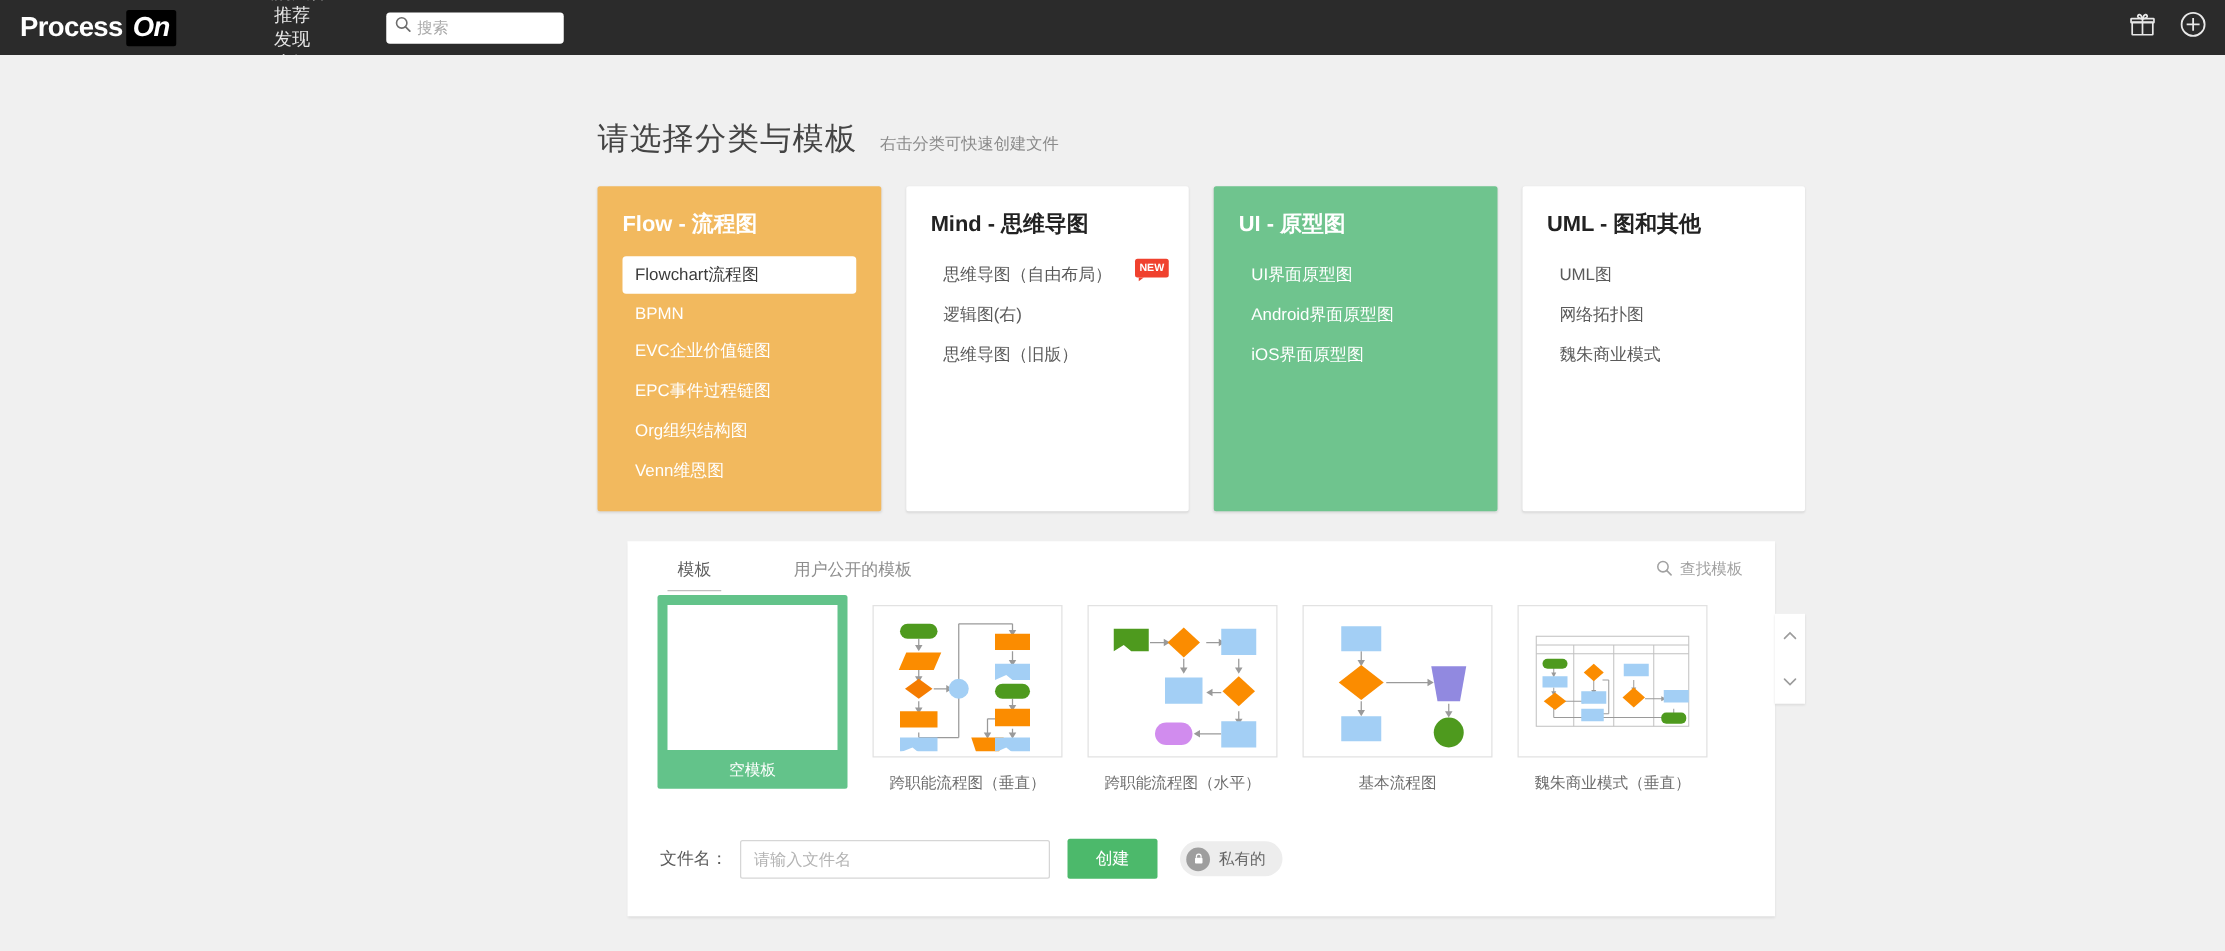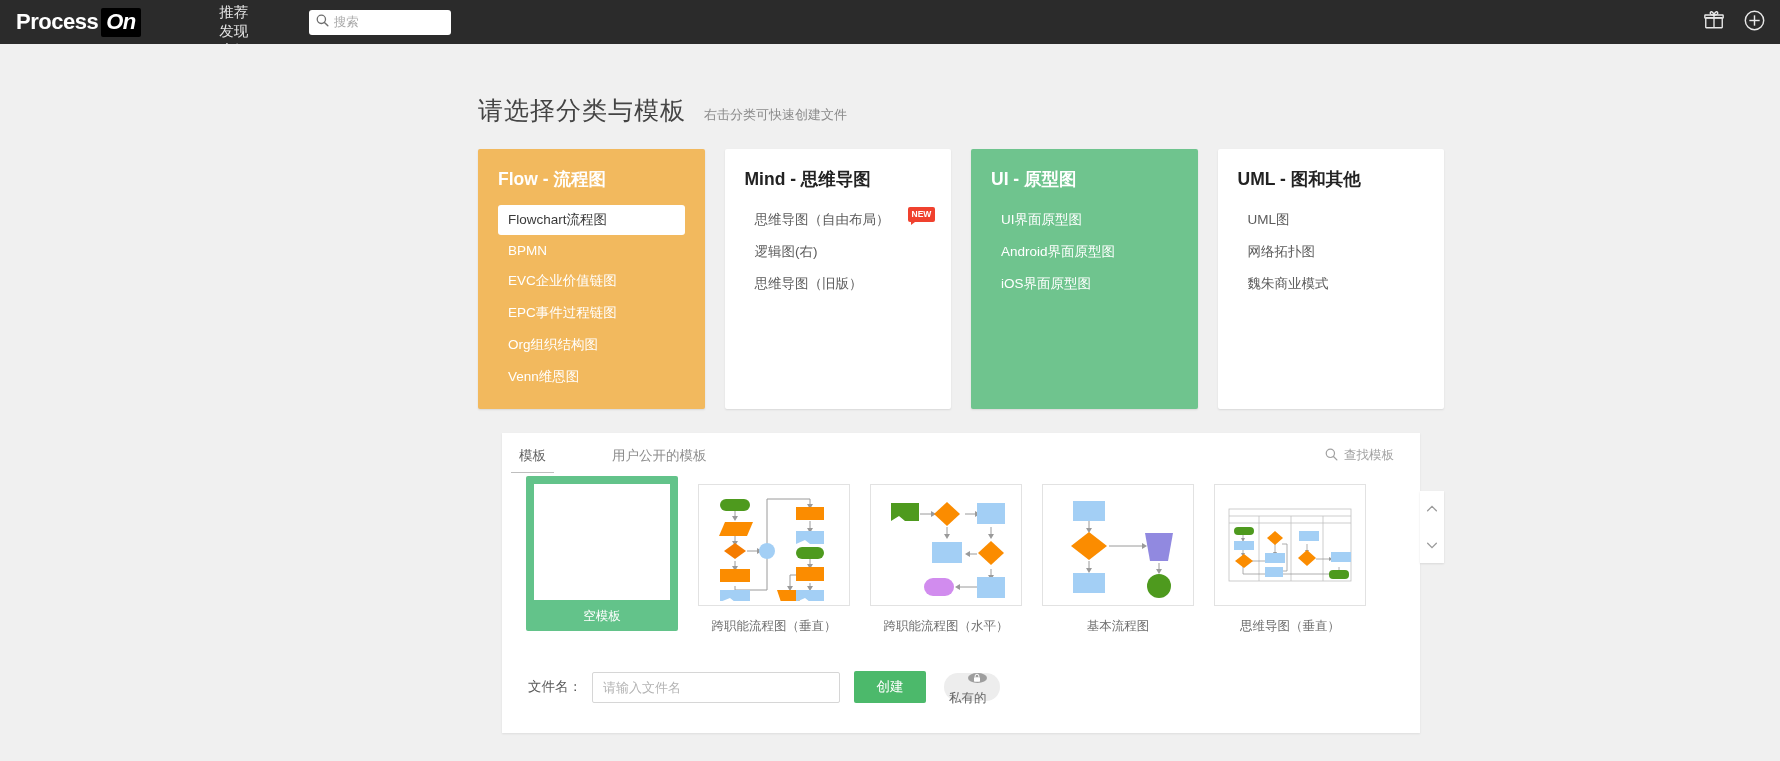--- a/index.html
+++ b/index.html
@@ -114,21 +114,21 @@
 
   
   .panel {
     margin-top: 24px; margin-left: 24px;
     width: 918px; background: #FFFFFF;
     box-shadow: 0 1px 2px rgba(0,0,0,0.08);
     position: relative;
   }
   .tabs {
     display: flex; align-items: center; height: 46px;
-    padding-left: 9px; position: relative;
+    padding-left: 32px; position: relative;
   }
   .tab {
     font-size: 13.5px; color: #8D8D8D; cursor: pointer;
     padding: 0 8px; margin-right: 50px; height: 46px;
     line-height: 46px; position: relative; white-space: nowrap;
   }
   .tab.active { color: #5E5E5E; }
   .tab.active::after {
     content: ""; position: absolute; left: 0; right: 0; bottom: 6px;
     height: 1px; background: #BEBEBE;
@@ -190,22 +190,22 @@
   .fname-input::placeholder { color: #B4B4B4; }
   .create-btn {
     margin-left: 14px; width: 72px; height: 32px;
     background: #4CB96B; color: #FFFFFF; border: none;
     border-radius: 2px; font-size: 13.5px; cursor: pointer;
     font-family: inherit;
   }
   .privacy {
     margin-left: 18px; height: 28px;
     background: #EDEDED; border-radius: 14px;
-    display: flex; align-items: flex-end; gap: 7px;
-    padding: 0 13px 0 5px; cursor: pointer; flex-direction: column;
+    display: flex; align-items: center; gap: 7px;
+    padding: 0 13px 0 5px; cursor: pointer;
   }
   .lock-circle {
     width: 19px; height: 19px; border-radius: 50%;
     background: #9E9E9E; display: flex;
     align-items: center; justify-content: center;
   }
   .privacy-text { font-size: 12.5px; color: #666666; white-space: nowrap; }
 </style>
 </head>
 <body>
@@ -471,21 +471,21 @@
               <polygon points="23,65 32,72 23,79 14,72" fill="#FB8C00"></polygon>
               <polygon points="54,42 62,49 54,56 46,49" fill="#FB8C00"></polygon>
               <rect x="44" y="64" width="20" height="10" fill="#A3CFF5"></rect>
               <rect x="44" y="78" width="18" height="10" fill="#A3CFF5"></rect>
               <rect x="78" y="42" width="20" height="10" fill="#A3CFF5"></rect>
               <polygon points="86,61 95,69 86,77 77,69" fill="#FB8C00"></polygon>
               <rect x="110" y="63" width="20" height="10" fill="#A3CFF5"></rect>
               <rect x="108" y="81" width="20" height="9" rx="4" fill="#4E9A1E"></rect>
             </svg>
           </div>
-          <div class="thumb-label">思维导图（垂直）</div>
+          <div class="thumb-label">魏朱商业模式（垂直）</div>
         </div>
       </div>
 
       <div class="scroller">
         <div class="scroll-btn">
           <svg width="14" height="14" viewBox="0 0 16 16" fill="none" stroke="#9C9C9C" stroke-width="1.5" stroke-linecap="round">
               <polyline points="3,10 8,5 13,10"></polyline>
             </svg>
         </div>
         <div class="scroll-btn">

